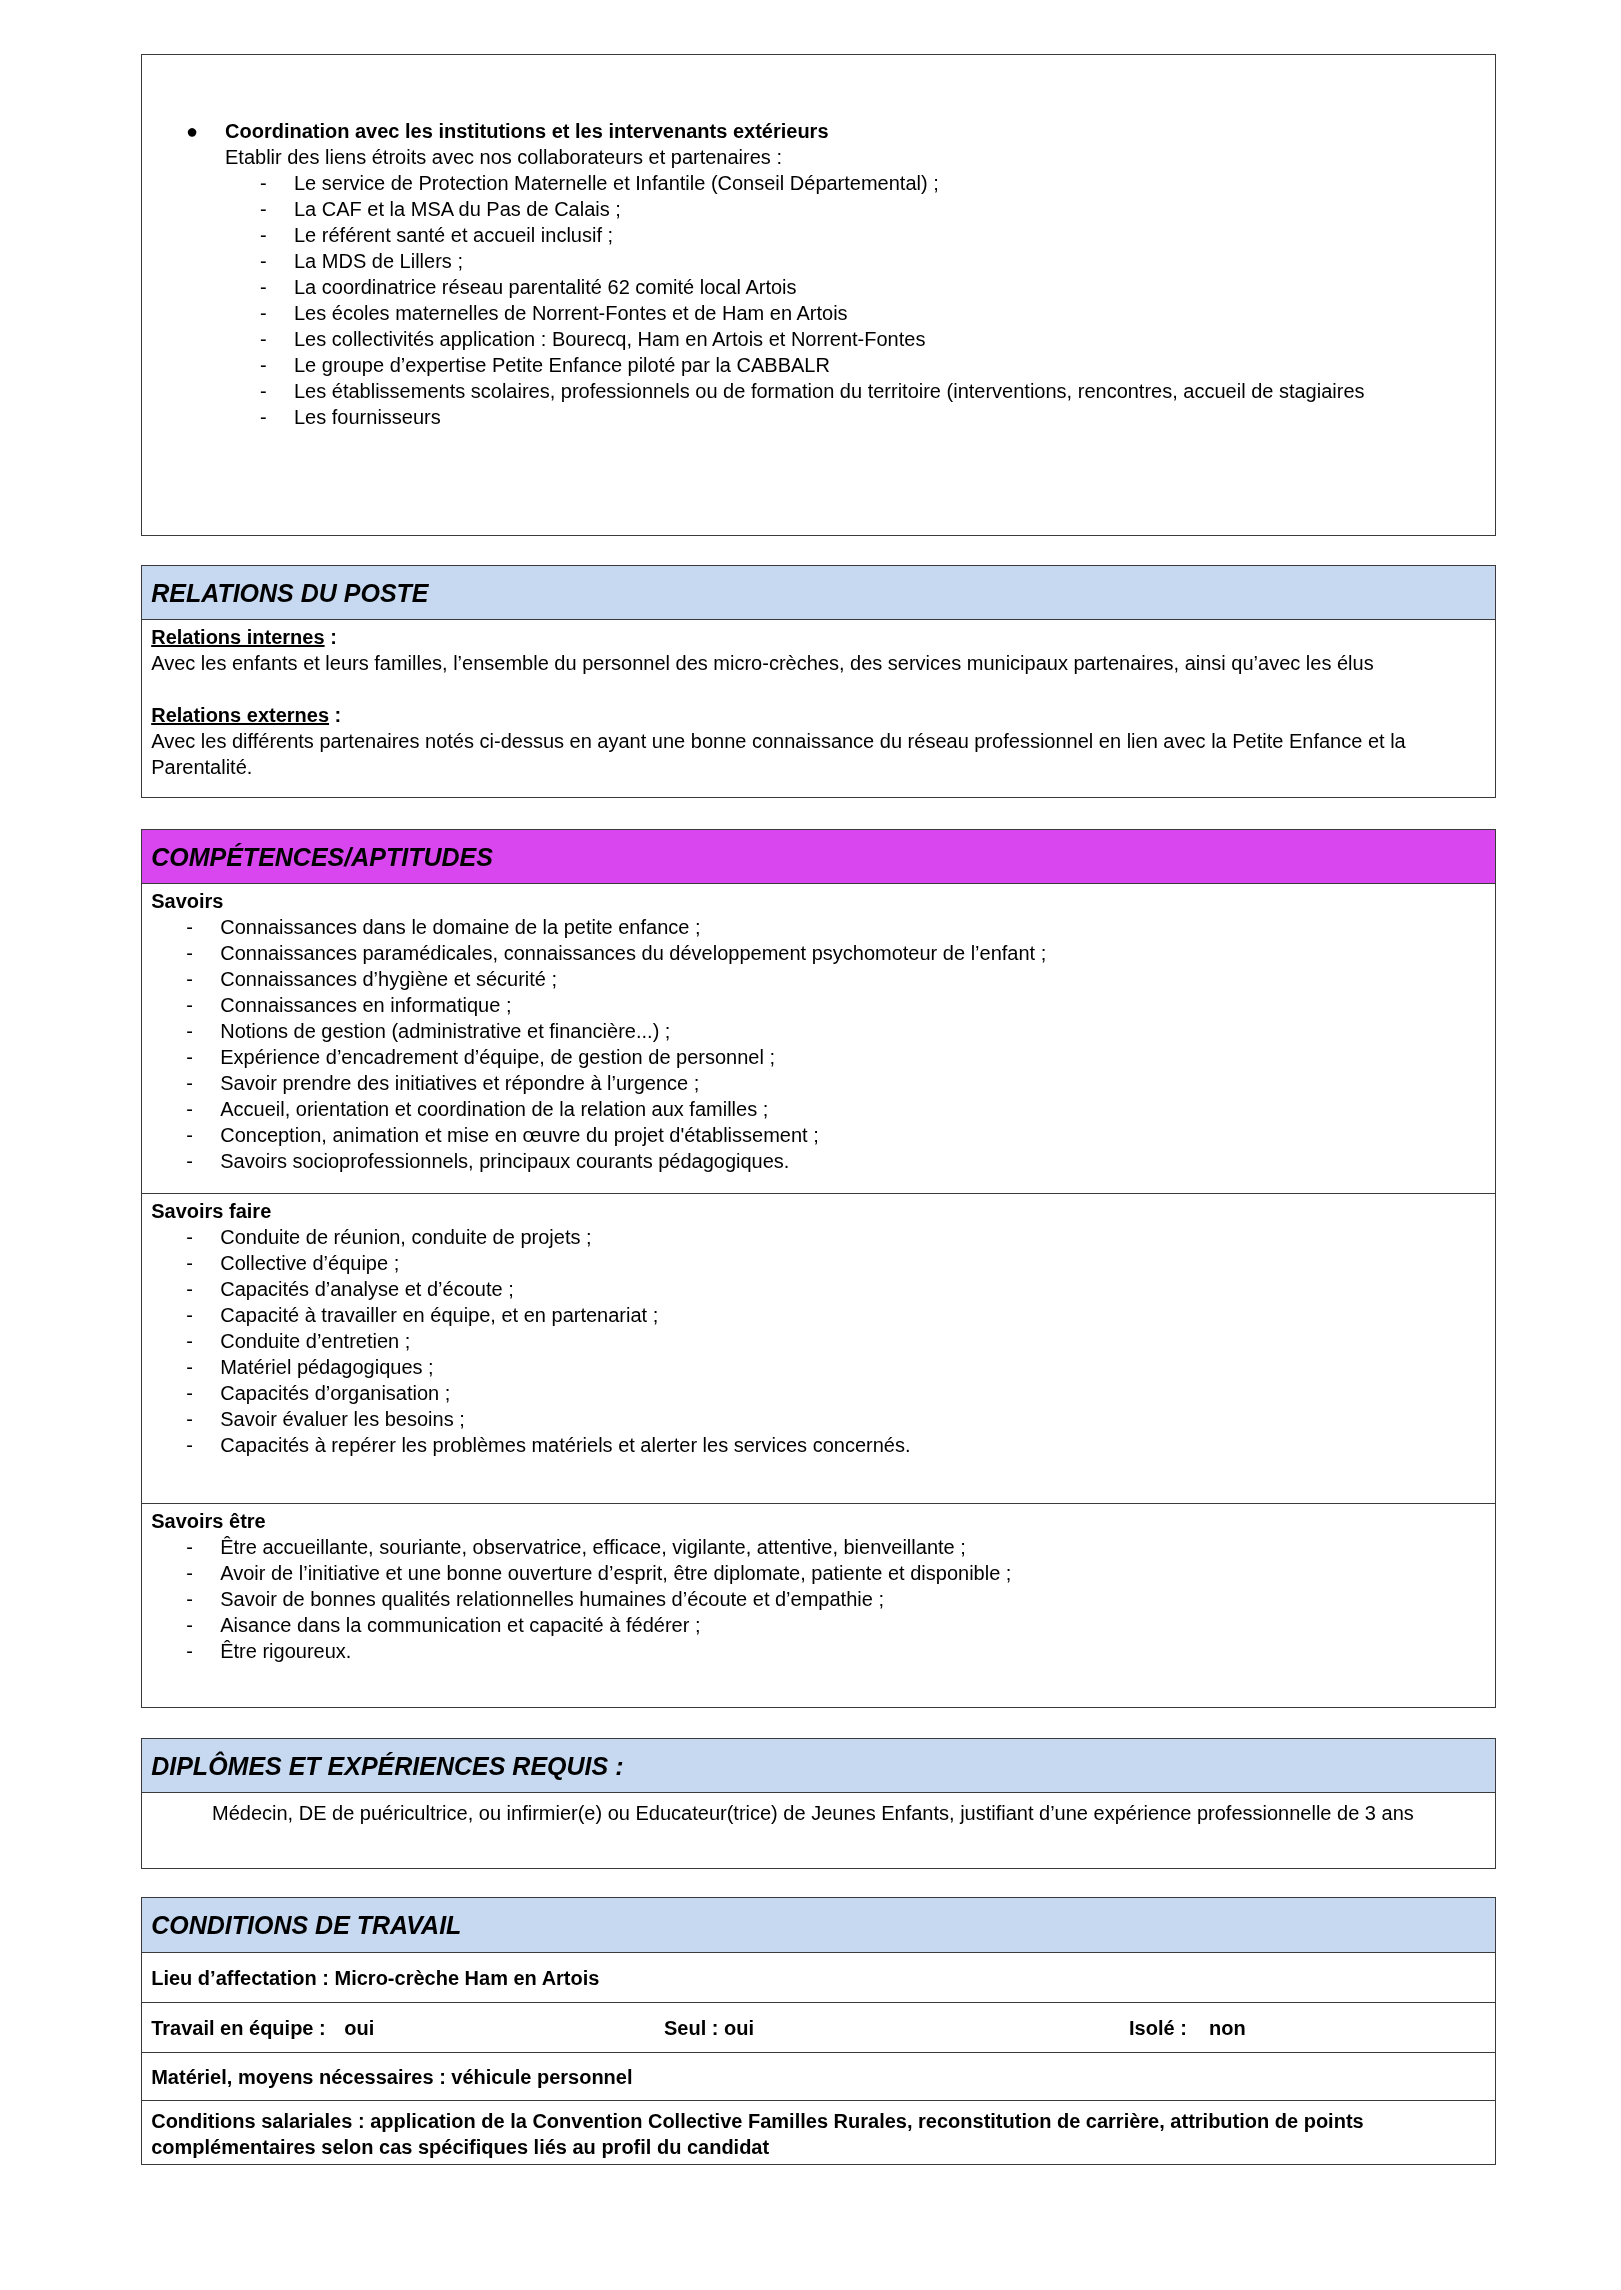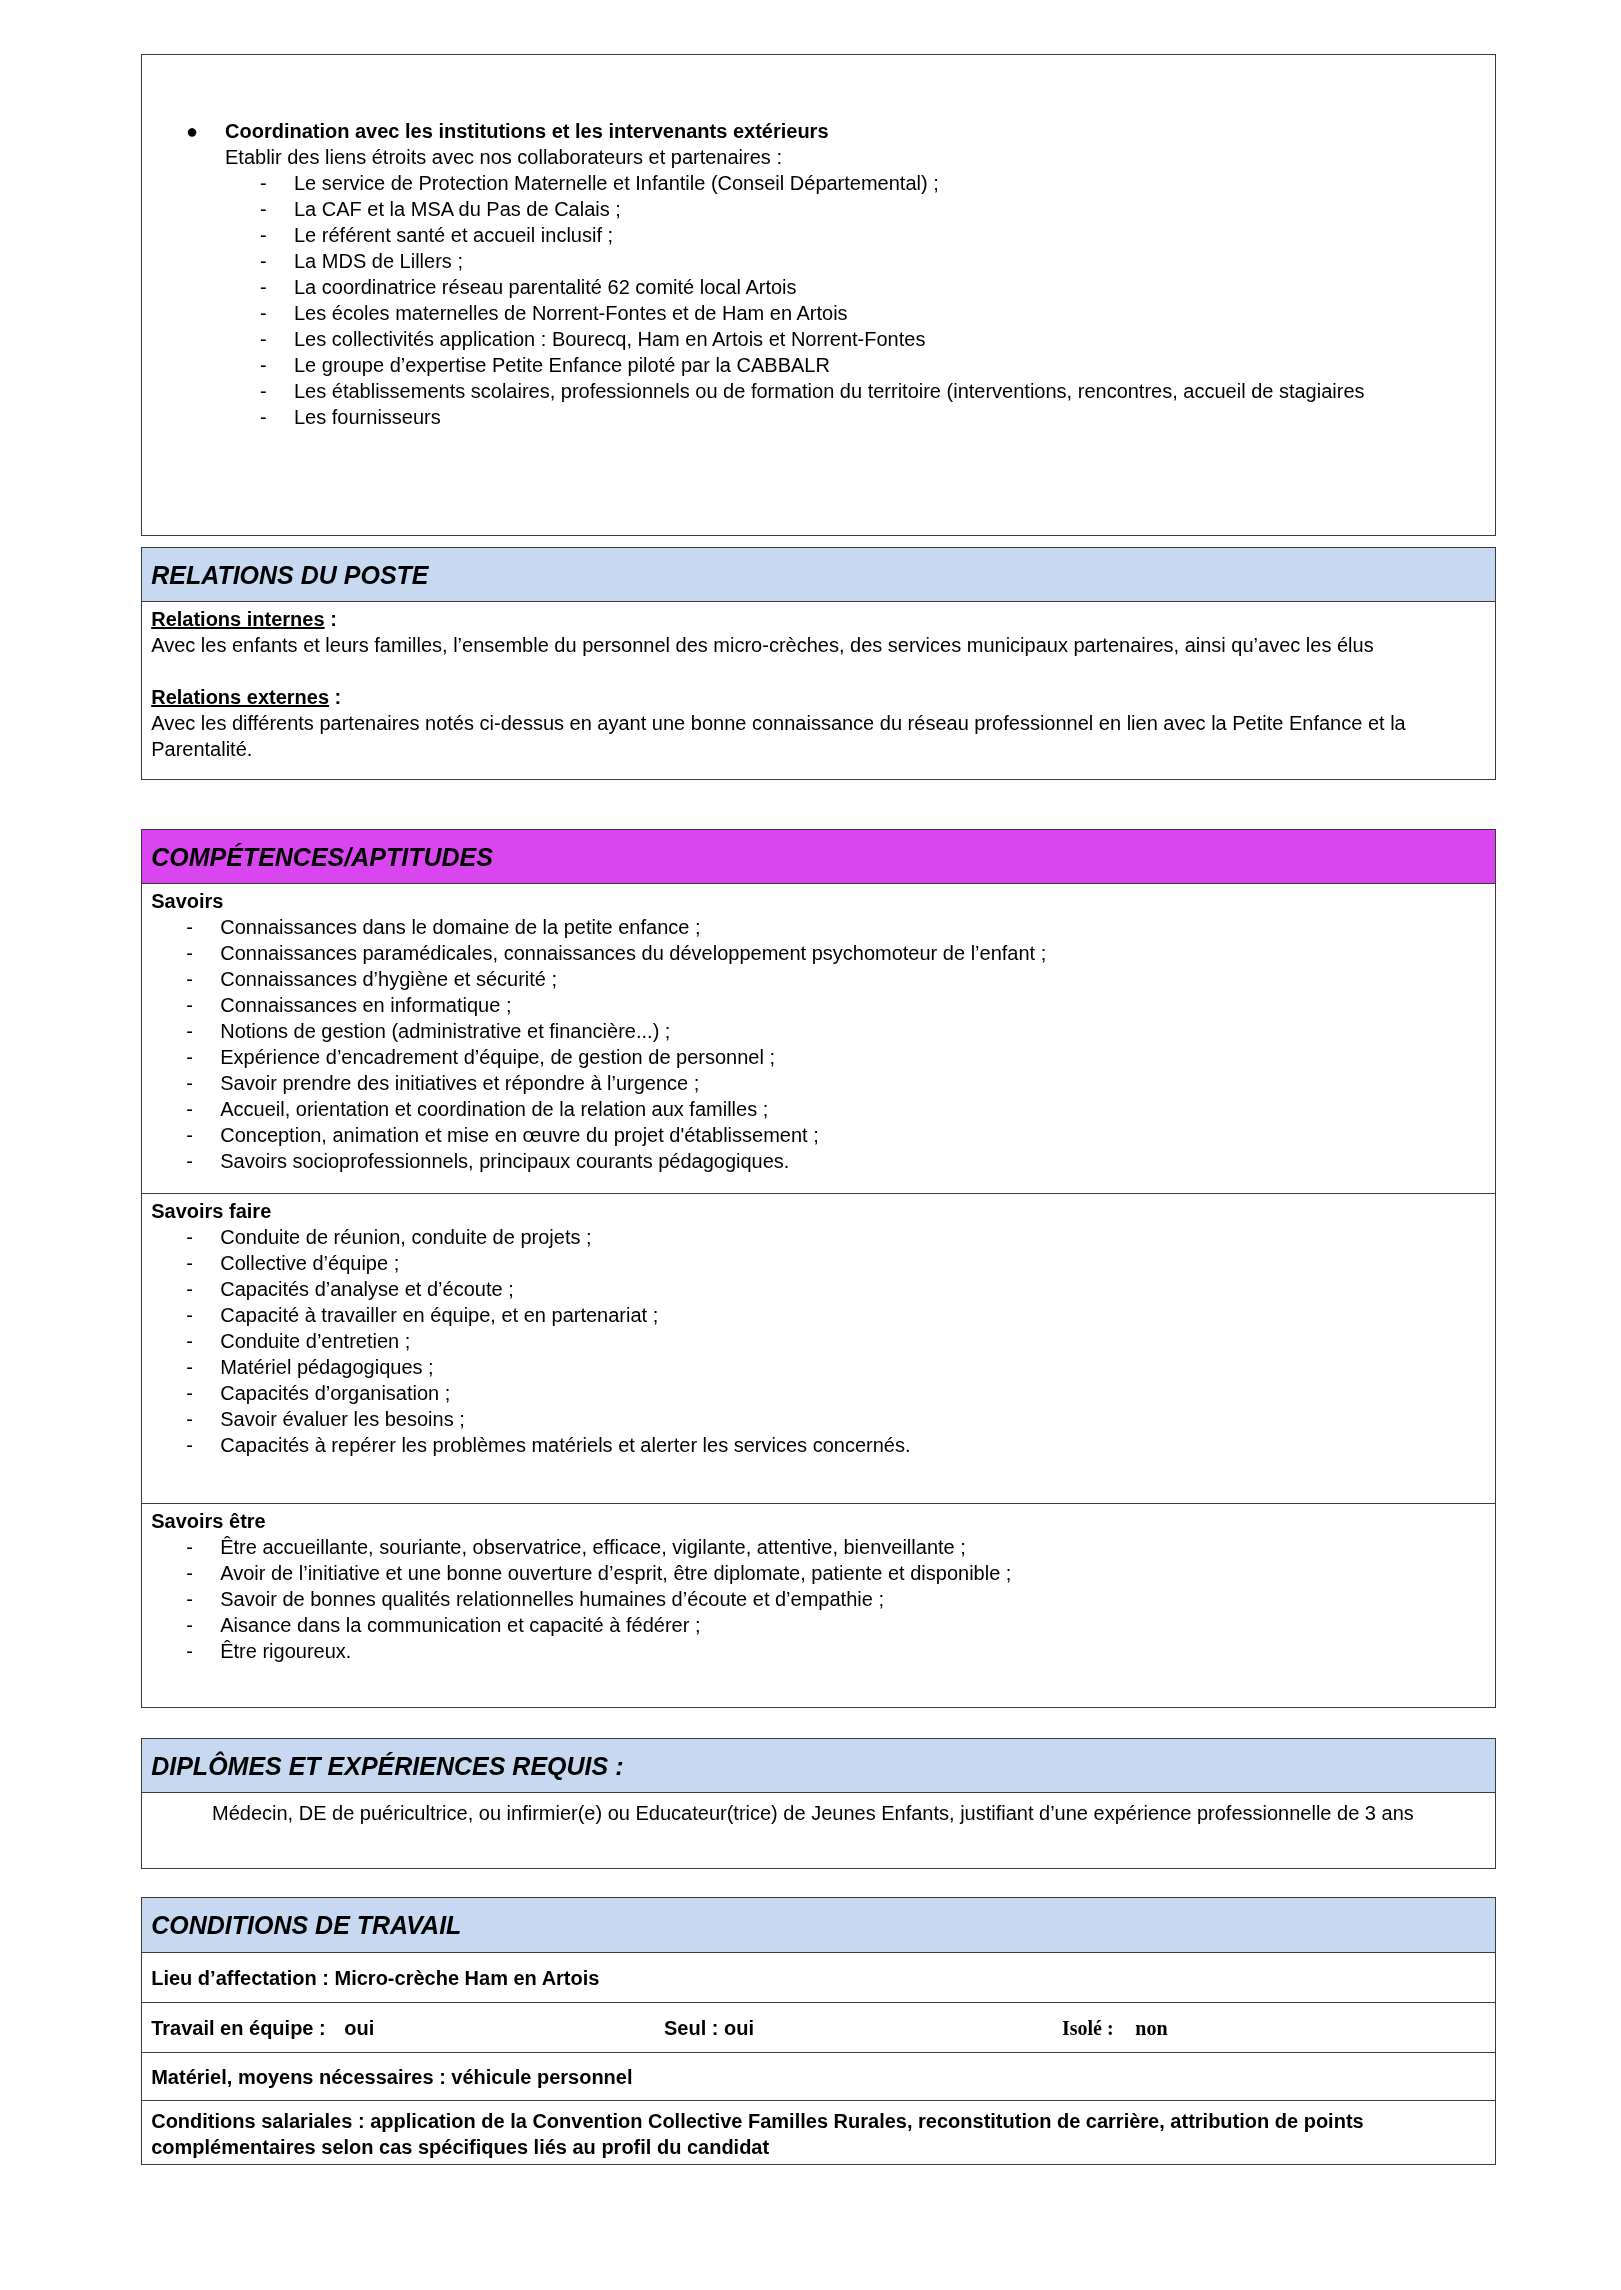--- a/index.html
+++ b/index.html
@@ -34,21 +34,21 @@
         <li>La coordinatrice réseau parentalité 62 comité local Artois</li>
         <li>Les écoles maternelles de Norrent-Fontes et de Ham en Artois</li>
         <li>Les collectivités application : Bourecq, Ham en Artois et Norrent-Fontes</li>
         <li>Le groupe d’expertise Petite Enfance piloté par la CABBALR</li>
         <li>Les établissements scolaires, professionnels ou de formation du territoire (interventions, rencontres, accueil de stagiaires</li>
         <li>Les fournisseurs</li>
       </ul>
   </div>
 </div>
 
-<div class="box" style="top:547px;height:233px;">
+<div class="box" style="top:565px;height:233px;">
   <div class="hdr" style="height: 54px; background: rgb(198, 217, 241);">RELATIONS DU POSTE</div>
   <div class="cell">
     <div><span class="b u">Relations internes</span><span class="b"> :</span></div>
     <div>Avec les enfants et leurs familles, l’ensemble du personnel des micro-crèches, des services municipaux partenaires, ainsi qu’avec les élus</div>
     <div style="height:26px;"></div>
     <div><span class="b u">Relations externes</span><span class="b"> :</span></div>
     <div>Avec les différents partenaires notés ci-dessus en ayant une bonne connaissance du réseau professionnel en lien avec la Petite Enfance et la Parentalité.</div>
   </div>
 </div>
 
@@ -107,21 +107,21 @@
   </div>
   <div class="row" style="height:50px;">
     <span style="position:absolute;left:9.2px;">
       <span>Travail en équipe :</span>
       <span style="margin-left:13px;">oui</span>
     </span>
     <span style="position:absolute;left:522px;">
       <span>Seul :</span>
       <span>oui</span>
     </span>
-    <span style="position:absolute;left:920px;font-family:Liberation Serif, serif;">
+    <span style="position:absolute;left:987px;">
       <span>Isolé :</span>
       <span style="margin-left:16.6px;">non</span>
     </span>
   </div>
   <div class="row" style="height:48px;">
     <span>Matériel, moyens nécessaires : véhicule personnel</span>
   </div>
   <div class="row" style="height:62px;align-items:flex-start;padding-top:7.4px;">
     <span>Conditions salariales : application de la Convention Collective Familles Rurales, reconstitution de carrière, attribution de points complémentaires selon cas spécifiques liés au profil du candidat</span>
   </div>

